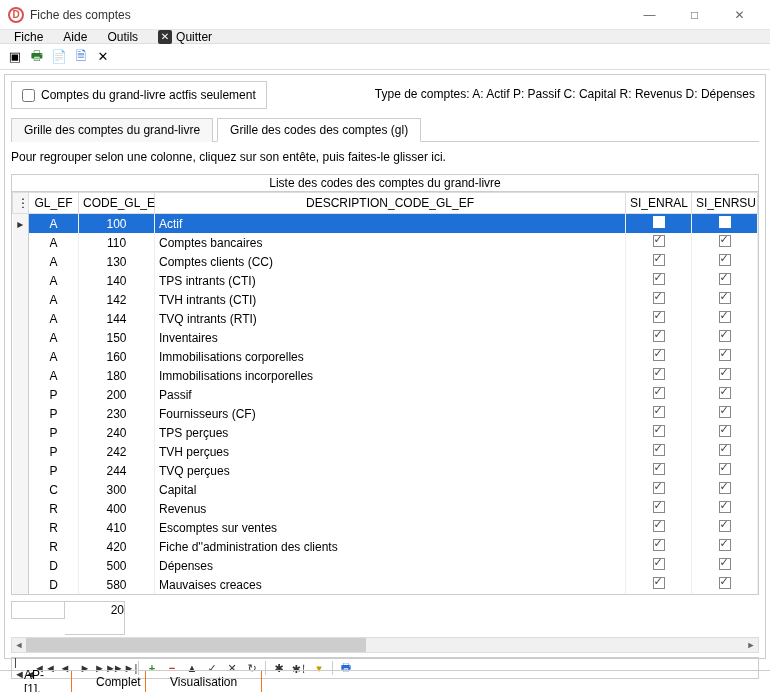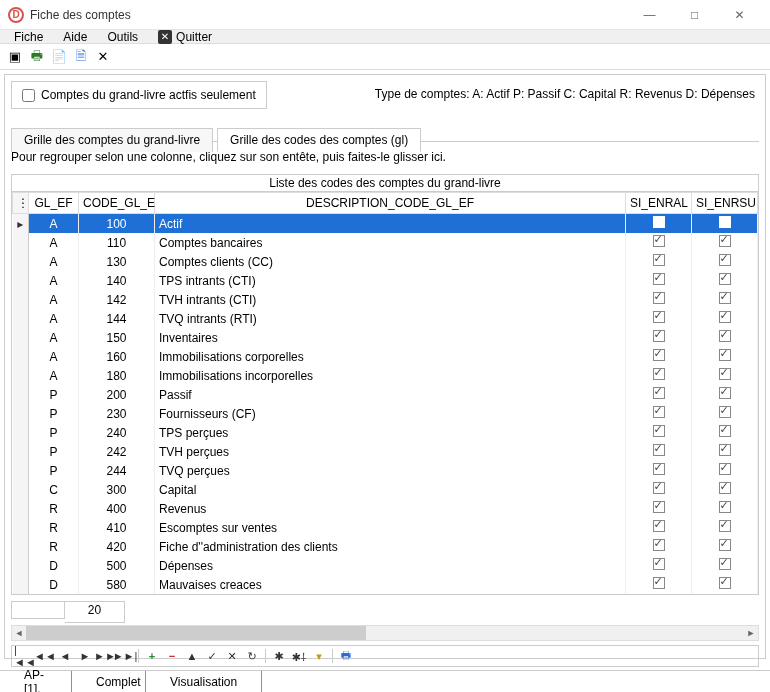--- a/index.html
+++ b/index.html
@@ -19,42 +19,42 @@
   .toolbar .tbtn { width: 18px; height: 18px; display: flex; align-items: center; justify-content: center; font-size: 13px; cursor: pointer; }
   
   .panel { border: 1px solid #ccc; margin: 4px 4px 0 4px; padding: 6px; height: calc(100% - 107px); position: relative; }
   
   .toprow { display: flex; align-items: flex-start; gap: 12px; margin-bottom: 8px; }
   .checkboxwrap { border: 1px solid #ccc; padding: 6px 10px; display: flex; align-items: center; gap: 4px; flex-shrink: 0; }
   .checkboxwrap input { margin-right: 2px; }
   .typelabel { margin-left: auto; padding: 6px 4px 0 0; text-align: right; }
   
   .tabbar { display: flex; border-bottom: 1px solid #ccc; margin-bottom: 8px; }
-  .tab { padding: 4px 12px; border: 1px solid #ccc; border-bottom: none; margin-right: 4px; background: #f7f7f7; position: relative; top: 11px; cursor: default; }
+  .tab { padding: 4px 12px; border: 1px solid #ccc; border-bottom: none; margin-right: 4px; background: #f7f7f7; position: relative; top: 1px; cursor: default; }
   .tab.active { background: #fff; border-bottom: 1px solid #fff; }
   
   .groupnote { margin: 2px 0 10px 0; }
   .listtitle { text-align: center; padding: 1px; border: 1px solid #ccc; border-bottom: none; background: #fff; }
   
   .grid { border: 1px solid #ccc; }
   .grid table { width: 100%; border-collapse: collapse; table-layout: fixed; }
   .grid th { border: 1px solid #ddd; padding: 3px 4px; font-weight: normal; background: #fff; text-align: center; font-size: 12px; position: relative; }
   .grid td { border-right: 1px solid #eee; padding: 2px 4px; font-size: 12px; height: 18px; }
   .grid tr.sel td { background: #1e6fd6; color: #fff; }
   .grid td.indicator { width: 14px; text-align: center; background: #f5f5f5; border-right: 1px solid #ccc; }
   .grid tr.sel td.indicator { background: #f5f5f5; color: #333; }
   .grid td.c { text-align: center; }
   .checkcell { display: inline-block; width: 12px; height: 12px; border: 1px solid #888; position: relative; background: #fff; }
   .checkcell.checked::after { content: "✓"; position: absolute; top: -3px; left: 0px; font-size: 11px; color: #444; }
   tr.sel .checkcell { border-color: #fff; }
   tr.sel .checkcell.checked::after { color: #fff; }
   
   .countbox { margin-top: 6px; display: flex; }
   .countbox .blank { width: 54px; height: 18px; border: 1px solid #ccc; }
-  .countbox .val { width: 60px; height: 22px; border: 1px solid #ccc; border-left: none; text-align: center; line-height: 16px; }
+  .countbox .val { width: 60px; height: 34px; border: 1px solid #ccc; border-left: none; text-align: right; line-height: 16px; }
   
   .hscroll { margin-top: 2px; height: 16px; background: #f0f0f0; border: 1px solid #ddd; position: relative; }
   .hscroll .thumb { position: absolute; left: 14px; top: 0; width: 340px; height: 100%; background: #cdcdcd; }
   .hscroll .arr { position: absolute; top: 0; width: 14px; height: 100%; display:flex; align-items:center; justify-content:center; font-size:9px; color:#666; }
   .hscroll .arr.left { left: 0; }
   .hscroll .arr.right { right: 0; }
   
   .navbar { margin-top: 4px; height: 22px; border: 1px solid #ccc; display: flex; align-items: center; gap: 2px; padding: 0 4px; }
   .navbar .nbtn { width: 18px; height: 16px; display:flex; align-items:center; justify-content:center; font-size: 11px; color: #333; cursor: pointer; }
   .navbar .nbtn.green { color: #2a8a2a; font-weight: bold; }

